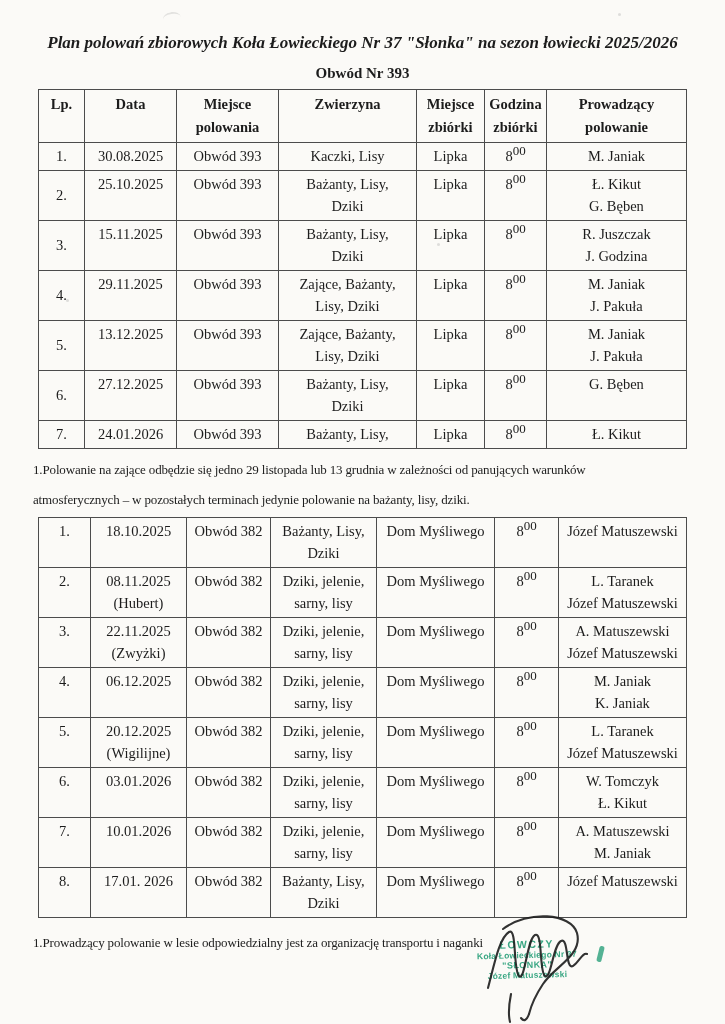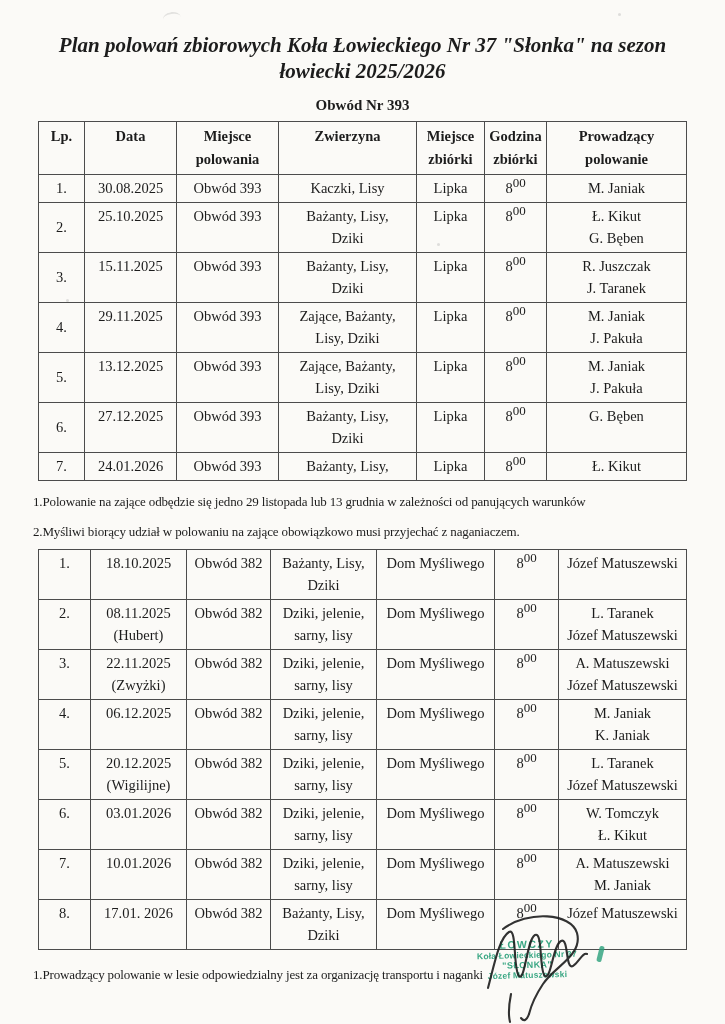--- a/index.html
+++ b/index.html
@@ -9,21 +9,21 @@
     background:#fbfaf7;
     font-family:"Liberation Serif", serif;
     color:#1c1c1c;
     position:relative;
     overflow:hidden;
   }
   .page { padding:24px 33px 0; }
 
   .title {
     font-style:italic; font-weight:bold;
-    font-size:21px; line-height:1.25;
+    font-size:17px; line-height:1.25;
     text-align:center;
     margin:8px 0 12px;
   }
   .obwod-heading {
     font-weight:bold; font-size:15px;
     text-align:center;
     margin:2px 0 7px;
   }
 
   table.hunt {
@@ -209,21 +209,21 @@
             <div>Dziki</div>
           </td>
           <td class="c4">
             <div>Lipka</div>
           </td>
           <td class="c5">
             <div>8<sup>00</sup></div>
           </td>
           <td class="c6">
             <div>R. Juszczak</div>
-            <div>J. Taranek</div>
+            <div>J. Godzina</div>
           </td>
         </tr>
         <tr>
           <td class="c0">
             <div>4.</div>
           </td>
           <td class="c1">
             <div>29.11.2025</div>
           </td>
           <td class="c2">
@@ -314,21 +314,21 @@
           </td>
           <td class="c6">
             <div>Ł. Kikut</div>
           </td>
         </tr>
       </tbody>
   </table>
 
   <div class="notes">
       <div class="line">1.Polowanie na zające odbędzie się jedno 29 listopada lub 13 grudnia w zależności od panujących warunków</div>
-      <div class="line">2.Myśliwi biorący udział w polowaniu na zające obowiązkowo musi przyjechać z naganiaczem.</div>
+      <div class="line">atmosferycznych – w pozostałych terminach jedynie polowanie na bażanty, lisy, dziki.</div>
     </div>
 
 
   <table class="hunt" id="table-382">
     <colgroup>
       <col style="width:52px">
         <col style="width:96px">
         <col style="width:84px">
       <col style="width:106px">
         <col style="width:118px">

